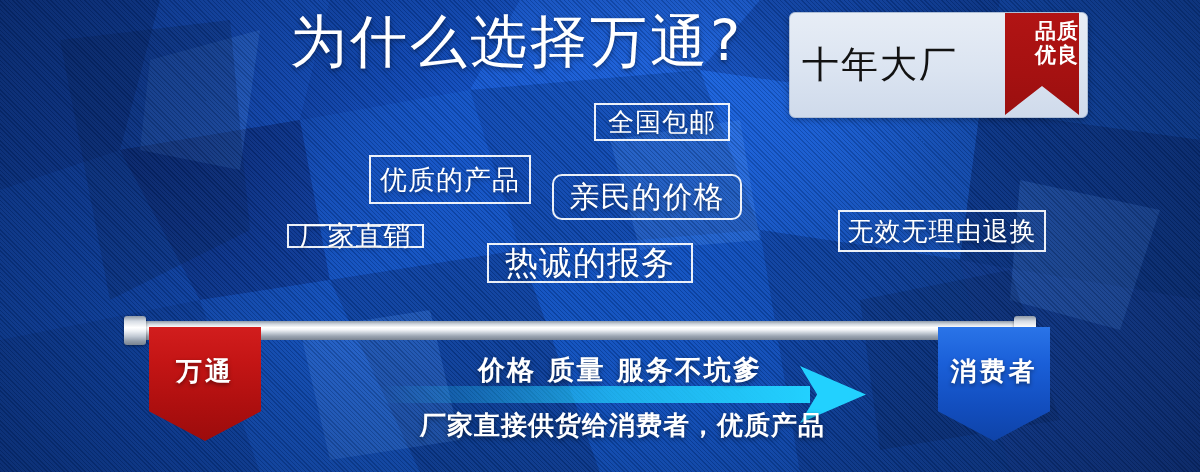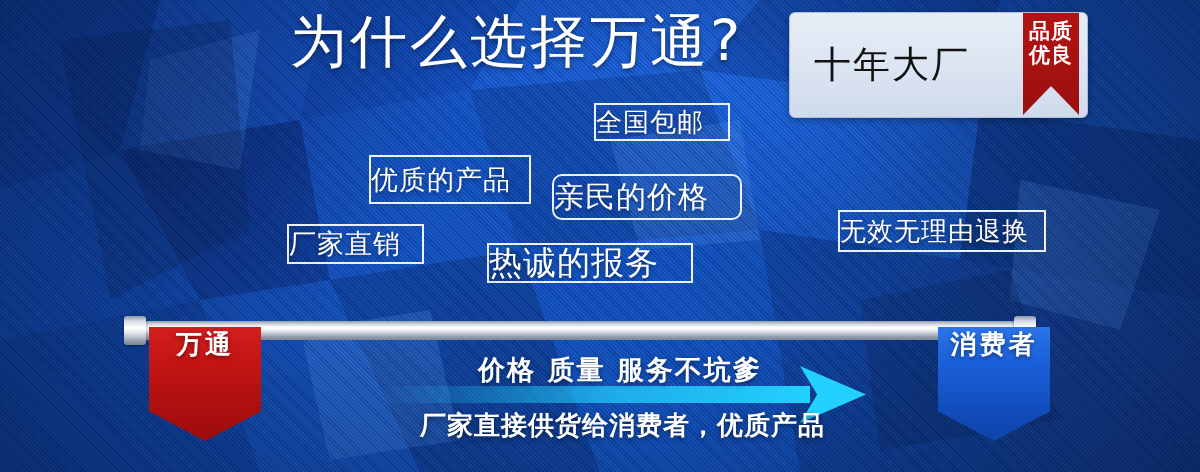--- a/index.html
+++ b/index.html
@@ -68,40 +68,40 @@
     width: 297px;
     height: 104px;
     background: linear-gradient(180deg, #e7edf6 0%, #dbe4f1 55%, #cfdaeb 100%);
     border: 1px solid #aebed6;
     border-radius: 6px;
     box-shadow: 0 2px 6px rgba(0,0,0,0.3);
     overflow: hidden;
   }
   .badge-text {
     position: absolute;
-    left: 24px;
+    left: 12px;
     top: 50%;
     transform: translateY(-50%);
     font-size: 37px;
     letter-spacing: 2px;
     color: #121212;
     white-space: nowrap;
     text-align: right;
   }
   .ribbon {
     position: absolute;
     right: 8px;
     top: -2px;
-    width: 56px;
+    width: 74px;
     height: 104px;
     background: linear-gradient(180deg, #b21414 0%, #a51111 60%, #9a0f0f 100%);
     clip-path: polygon(0 0, 100% 0, 100% 100%, 50% 72%, 0 100%);
     display: flex;
     flex-direction: column;
-    align-items: center;
+    align-items: flex-end;
     justify-content: flex-start;
     padding-top: 9px;
     box-sizing: border-box;
   }
   .ribbon span {
     display: block;
     font-size: 21px;
     line-height: 1.12;
     color: #ffffff;
     letter-spacing: 1px;
@@ -110,20 +110,21 @@
   }
 
   
   .tag {
     position: absolute;
     border: 2px solid rgba(255,255,255,0.92);
     color: #ffffff;
     white-space: nowrap;
     display: flex;
     align-items: center;
+    justify-content: center;
     letter-spacing: 1px;
     text-shadow: 0 2px 4px rgba(0,0,0,0.4);
     box-sizing: border-box;
   }
 
   
   .rod {
     position: absolute;
     left: 138px;
     top: 321px;
@@ -149,21 +150,21 @@
   .rod-cap.right { left: 1014px; }
 
   
   .hang {
     position: absolute;
     top: 327px;
     width: 112px;
     height: 114px;
     clip-path: polygon(0 0, 100% 0, 100% 74%, 50% 100%, 0 74%);
     display: flex;
-    align-items: flex-start;
+    align-items: center;
     justify-content: center;
     box-sizing: border-box;
     padding-bottom: 26px;
   }
   .hang span {
     font-size: 26px;
     font-weight: 700;
     letter-spacing: 3px;
     color: #ffffff;
     text-shadow: 0 2px 4px rgba(0,0,0,0.45);
@@ -279,21 +280,21 @@
   <div id="tag-layer">
       <div class="tag" style="left: 594px; top: 103px; width: 136px; height: 38px; font-size: 26px;">
         <span>全国包邮</span>
       </div>
       <div class="tag" style="left: 369px; top: 155px; width: 162px; height: 49px; font-size: 27px;">
         <span>优质的产品</span>
       </div>
       <div class="tag" style="left: 552px; top: 174px; width: 190px; height: 46px; font-size: 30px; border-radius: 10px;">
         <span>亲民的价格</span>
       </div>
-      <div class="tag" style="left: 287px; top: 224px; width: 137px; height: 40px; font-size: 27px;">
+      <div class="tag" style="left: 287px; top: 224px; width: 137px; height: 24px; font-size: 27px;">
         <span>厂家直销</span>
       </div>
       <div class="tag" style="left: 487px; top: 243px; width: 206px; height: 40px; font-size: 33px;">
         <span>热诚的报务</span>
       </div>
       <div class="tag" style="left: 838px; top: 210px; width: 208px; height: 42px; font-size: 26px;">
         <span>无效无理由退换</span>
       </div>
     </div>
 

